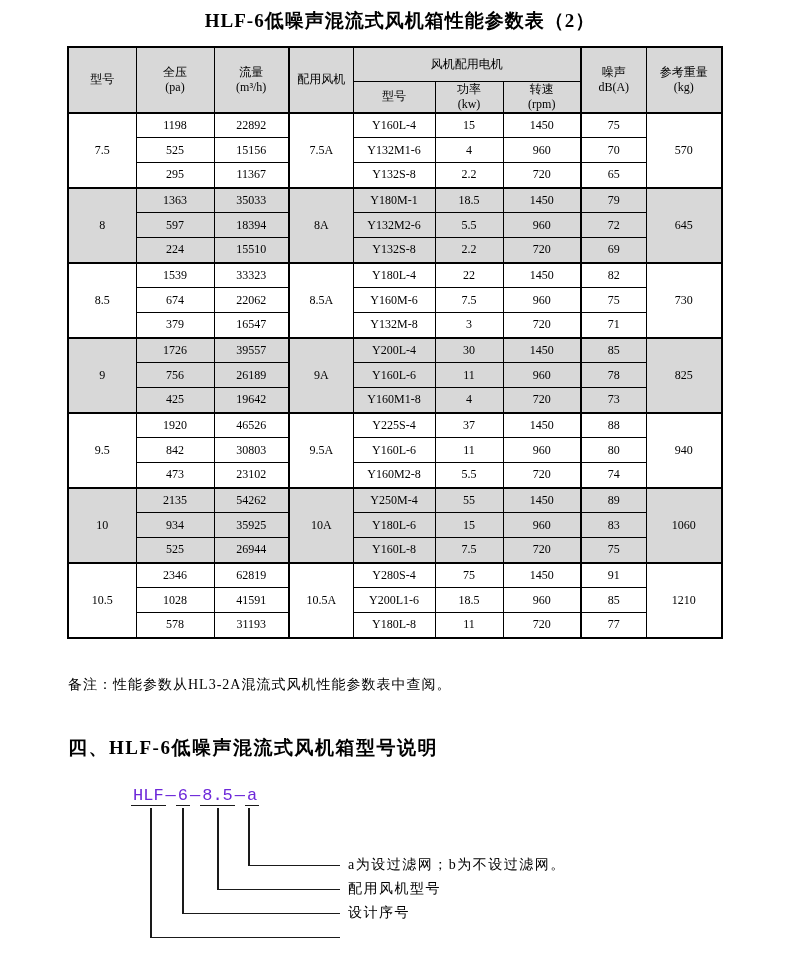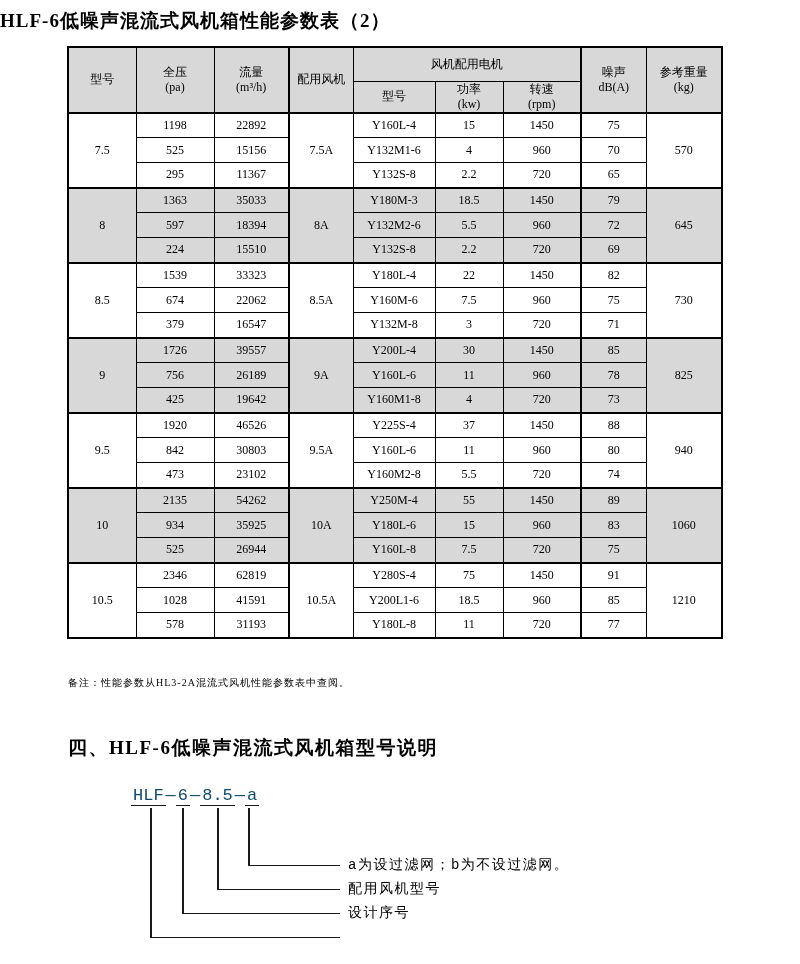--- a/index.html
+++ b/index.html
@@ -7,21 +7,21 @@
   body {
     width:800px; height:964px;
     background:#ffffff;
     font-family:"Liberation Serif","DejaVu Serif",serif;
     color:#000;
   }
   .page { position:relative; width:800px; height:964px; background:#fff; overflow:hidden; }
 
   .doc-title {
     position:absolute; top:8px; left:0; width:100%;
-    text-align:left; font-size:19px; font-weight:bold; letter-spacing:1px;
+    text-align:center; font-size:19px; font-weight:bold; letter-spacing:1px;
   }
 
   table.perf {
     position:absolute; left:67px; top:46px;
     width:654px; border-collapse:collapse; table-layout:fixed;
     border:2.5px solid #000;
   }
   table.perf th, table.perf td {
     border:1px solid #000;
     text-align:center; vertical-align:middle;
@@ -33,32 +33,32 @@
   table.perf thead tr.sub-row th { height:30px; border-bottom:2px solid #000; }
   table.perf thead th.span2 { border-bottom:2px solid #000; }
   table.perf tbody td { height:25px; background:#fff; }
   table.perf tbody tr.shaded td { background:#d8d8d8; }
   table.perf .thick-right { border-right:2.5px solid #000; }
   table.perf tbody tr.group-end td { border-bottom:2.5px solid #000;text-align:center; }
   table.perf tbody td.merged { border-bottom:2.5px solid #000; }
 
   .note {
     position:absolute; left:68px; top:676px;
-    font-size:10px; letter-spacing:1px;
+    font-size:14px; letter-spacing:1px;
   }
 
   .section-heading {
     position:absolute; left:68px; top:735px;
     font-size:19px; font-weight:bold; letter-spacing:1.5px;
   }
 
   .model-code {
     position:absolute; left:131px; top:786px;
     font-family:"Liberation Mono","DejaVu Sans Mono",monospace;
-    font-size:17px; color:#0c4a6e; white-space:nowrap;
+    font-size:17px; color:#6d28d9; white-space:nowrap;
   }
   .model-code .seg { border-bottom:1.5px solid #1a1a1a; padding:0 2px; }
   .model-code .dash { padding:0; }
 
   .dline { position:absolute; background:#1a1a1a; }
   .dlabel {
     position:absolute; left:348px;
     font-size:14px; letter-spacing:1.5px; line-height:16px; white-space:nowrap;
   }
 </style>
@@ -149,21 +149,21 @@
           <td>Y132S-8</td>
           <td>2.2</td>
           <td class="thick-right">720</td>
           <td>65</td>
         </tr>
         <tr class="shaded">
           <td class="merged" rowspan="3">8</td>
           <td>1363</td>
           <td class="thick-right">35033</td>
           <td class="merged" rowspan="3">8A</td>
-          <td>Y180M-3</td>
+          <td>Y180M-1</td>
           <td>18.5</td>
           <td class="thick-right">1450</td>
           <td>79</td>
           <td class="merged" rowspan="3">645</td>
         </tr>
         <tr class="shaded">
           <td>597</td>
           <td class="thick-right">18394</td>
           <td>Y132M2-6</td>
           <td>5.5</td>
@@ -326,17 +326,17 @@
 
   <div class="dline" style="left:150px; top:808px; width:1.5px; height:130px;"></div>
   <div class="dline" style="left:182px; top:808px; width:1.5px; height:106px;"></div>
   <div class="dline" style="left:217px; top:808px; width:1.5px; height:82px;"></div>
   <div class="dline" style="left:248px; top:808px; width:1.5px; height:58px;"></div>
   <div class="dline" style="left:248px; top:864.5px; width:92px; height:1.5px;"></div>
   <div class="dline" style="left:217px; top:888.5px; width:123px; height:1.5px;"></div>
   <div class="dline" style="left:182px; top:912.5px; width:158px; height:1.5px;"></div>
   <div class="dline" style="left:150px; top:936.5px; width:190px; height:1.5px;"></div>
 
-  <div class="dlabel" style="top:857px;font-family:Liberation Mono, monospace;">a为设过滤网；b为不设过滤网。</div>
+  <div class="dlabel" style="top:857px;">a为设过滤网；b为不设过滤网。</div>
   <div class="dlabel" style="top:881px;">配用风机型号</div>
   <div class="dlabel" style="top:905px;">设计序号</div>
 
 </div>
 
 </body></html>

